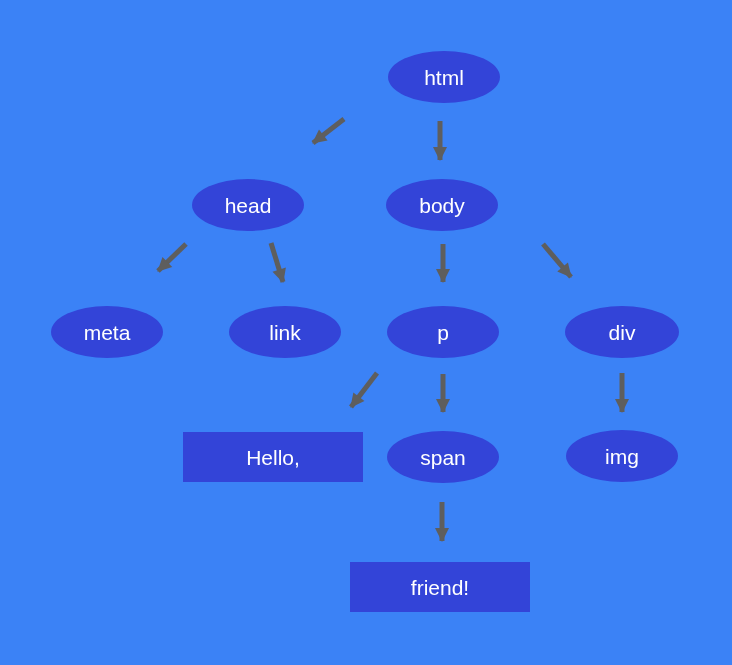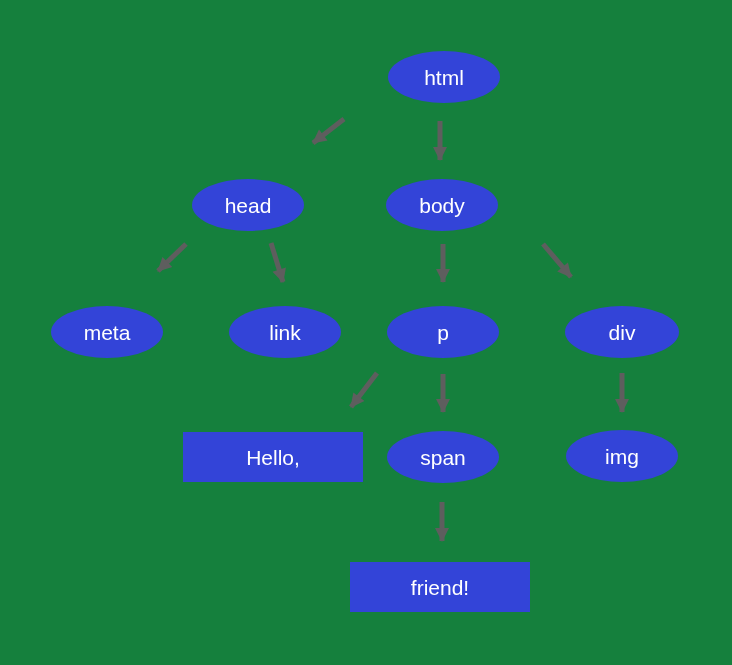--- a/index.html
+++ b/index.html
@@ -8,21 +8,21 @@
     background: #ffffff;
     width: 732px;
     height: 665px;
     overflow: hidden;
     font-family: "Liberation Sans", sans-serif;
   }
   .canvas {
     position: relative;
     width: 732px;
     height: 665px;
-    background: #15803d;
+    background: #3b82f6;
   }
   svg text {
     fill: #ffffff;
     font-family: "Liberation Sans", sans-serif;
     font-size: 21px;
     text-anchor: middle;
   }
   svg line {
     stroke-width: 5;
   }

